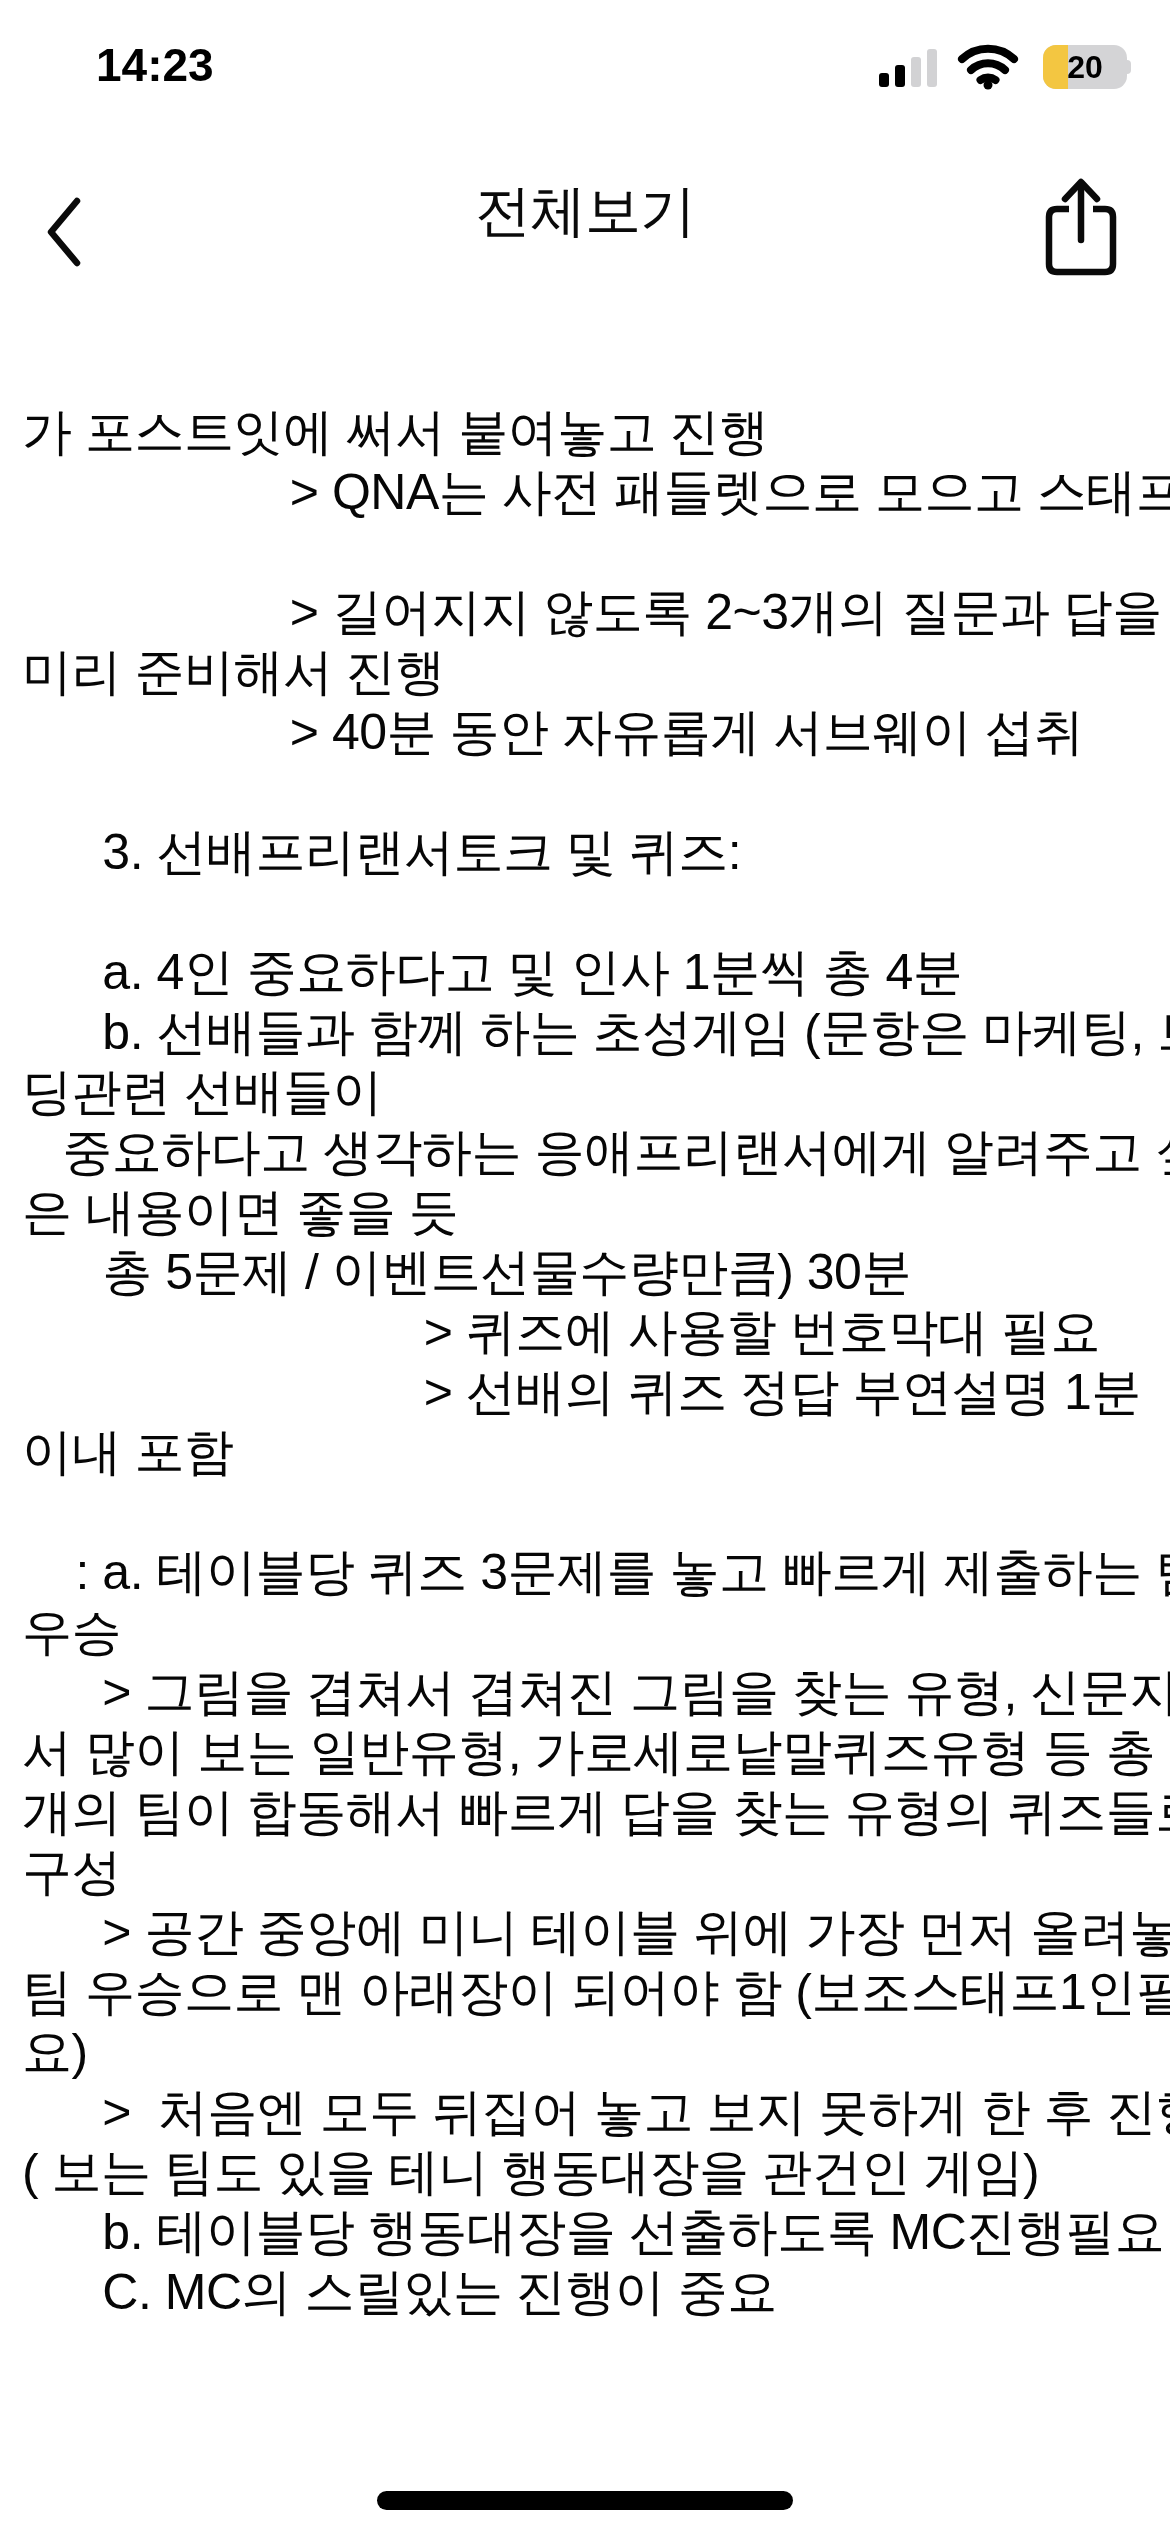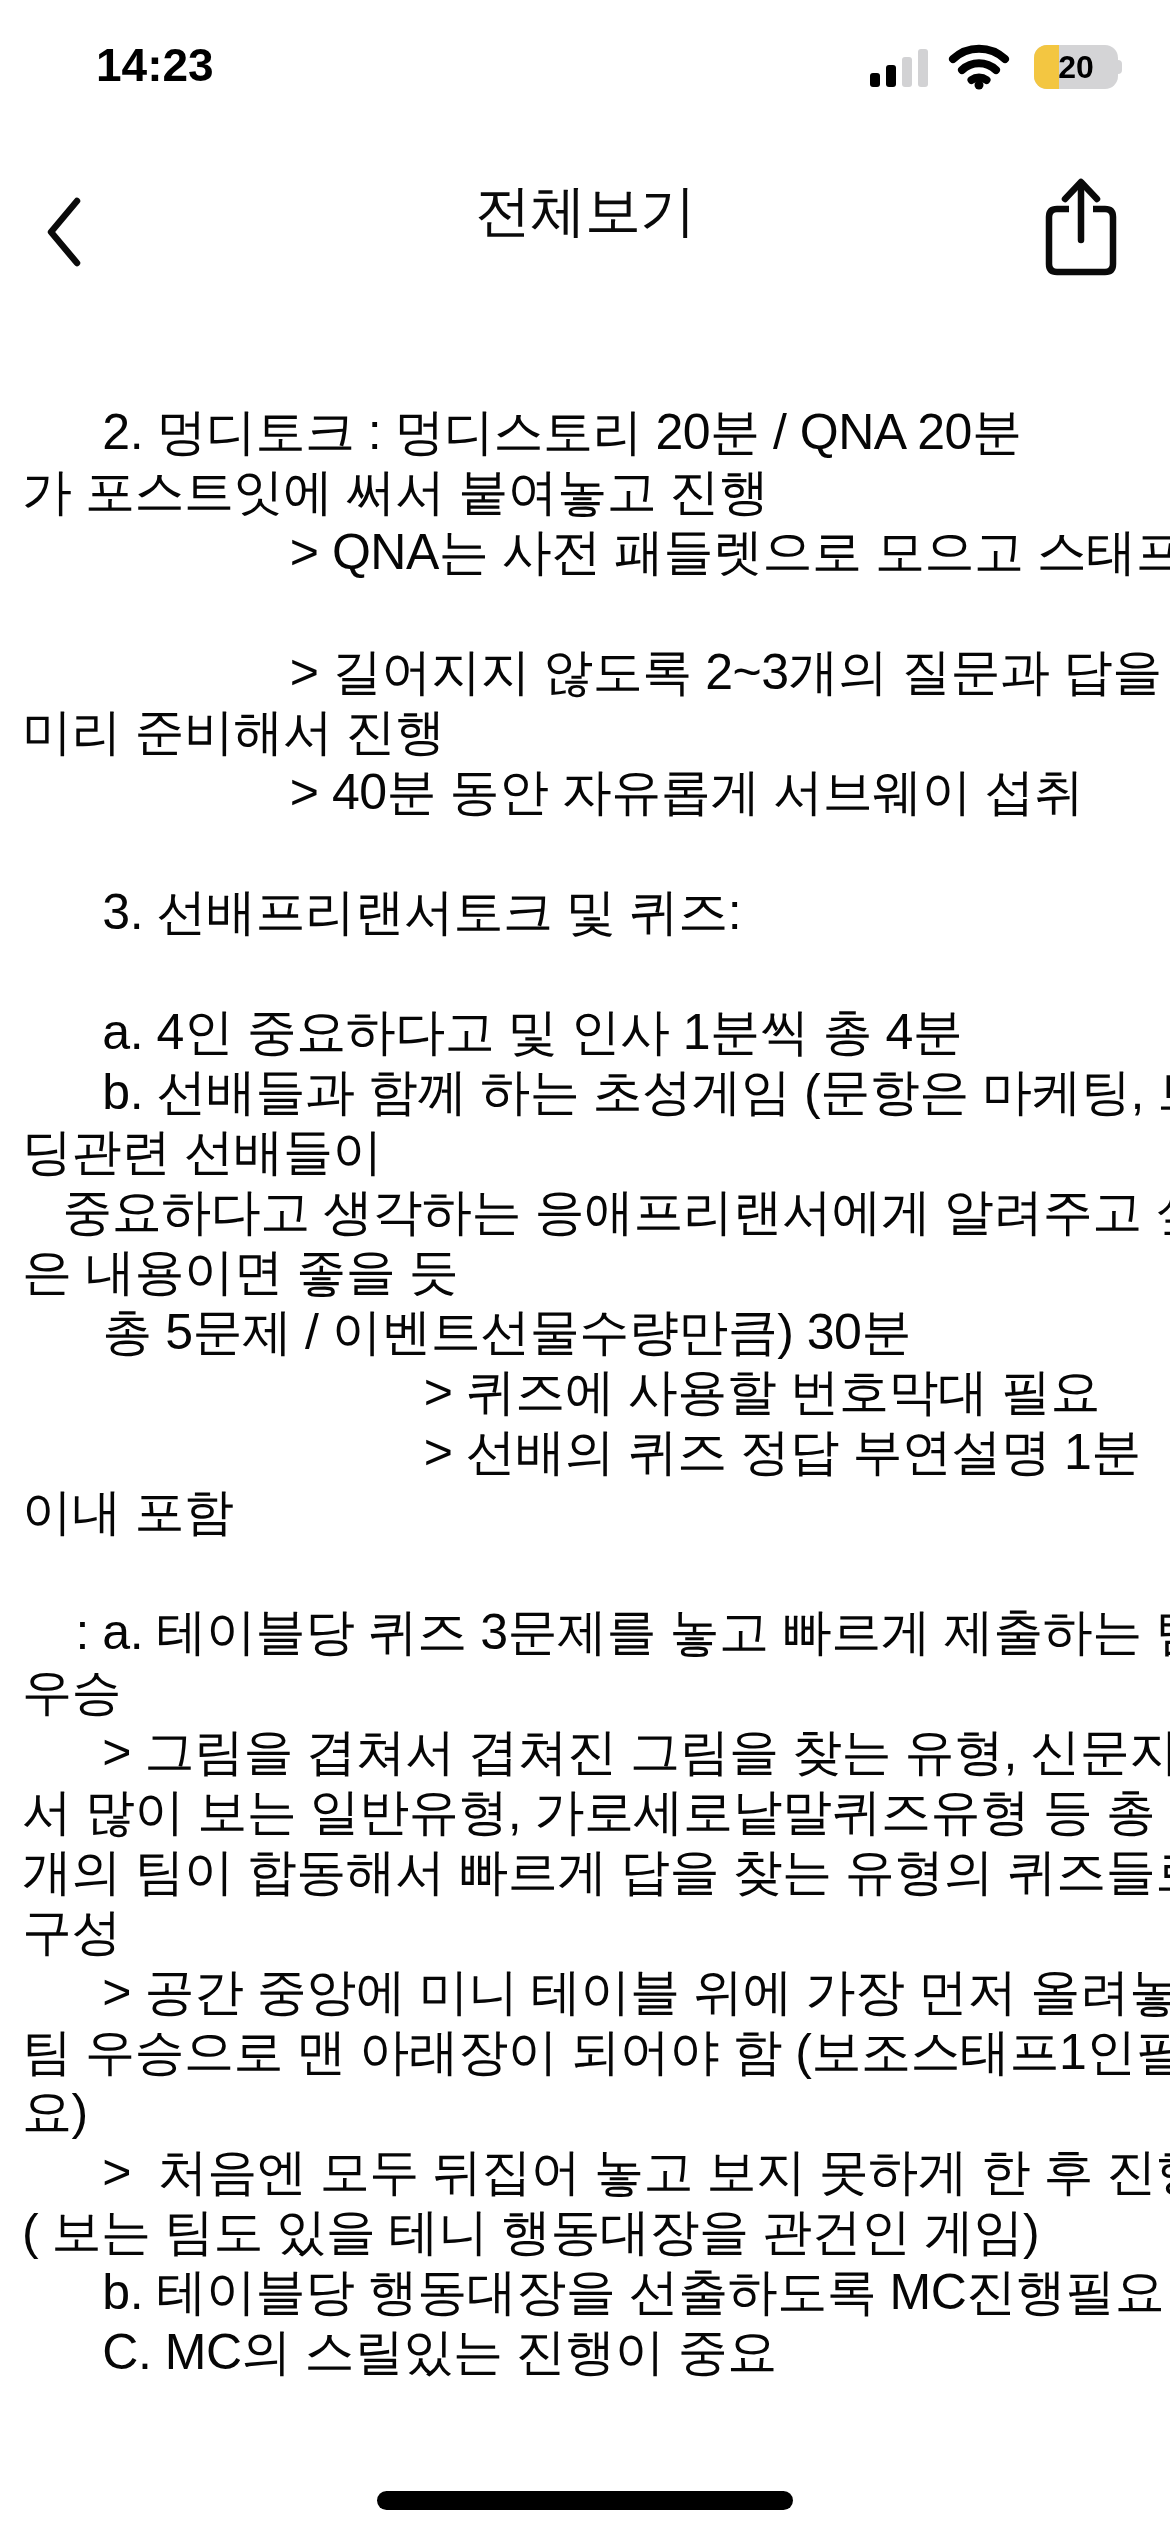--- a/index.html
+++ b/index.html
@@ -8,21 +8,21 @@
     font-family:"Liberation Sans","DejaVu Sans",sans-serif;
     -webkit-font-smoothing:antialiased;
   }
 
   
   .status-bar{position:absolute;top:0;left:0;width:1170px;height:110px;}
   .status-time{
     position:absolute;left:96px;top:38px;
     font-size:46px;font-weight:600;color:#000;letter-spacing:0px;
   }
-  .status-icons{position:absolute;right:48px;top:44px;display:flex;align-items:center;gap:20px;}
+  .status-icons{position:absolute;right:39px;top:44px;display:flex;align-items:center;gap:20px;}
   .sig{display:flex;align-items:flex-end;gap:6px;height:40px;}
   .sig i{display:block;width:10px;border-radius:3px;}
   .sig i:nth-child(1){height:14px;background:#000;}
   .sig i:nth-child(2){height:22px;background:#000;}
   .sig i:nth-child(3){height:30px;background:#d2d2d4;}
   .sig i:nth-child(4){height:38px;background:#d2d2d4;}
   .battery{position:relative;width:88px;height:44px;margin-left:4px;}
   .battery .shell{
     position:absolute;left:0;top:0;width:84px;height:44px;border-radius:13px;
     background:#d4d4d6;overflow:hidden;
@@ -97,21 +97,20 @@
   <div class="share-btn">
     <svg width="80" height="104" viewBox="0 0 80 104">
       <path d="M28 33 H16 Q8 33 8 41 V88 Q8 96 16 96 H64 Q72 96 72 88 V41 Q72 33 64 33 H52" fill="none" stroke="#0a0a0a" stroke-width="6.5" stroke-linejoin="round"></path>
       <line x1="40" y1="8" x2="40" y2="64" stroke="#0a0a0a" stroke-width="6.5" stroke-linecap="round"></line>
       <polyline points="24,23 40,6 56,23" fill="none" stroke="#0a0a0a" stroke-width="6.5" stroke-linecap="round" stroke-linejoin="round"></polyline>
     </svg>
   </div>
 </div>
 
 <div class="doc">
-    <div class="line">      2. 멍디토크 : 멍디스토리 20분 / QNA 20분</div>
     <div class="line">가 포스트잇에 써서 붙여놓고 진행</div>
     <div class="line">                    &gt; QNA는 사전 패들렛으로 모으고 스태프</div>
     <div class="line"></div>
     <div class="line">                    &gt; 길어지지 않도록 2~3개의 질문과 답을</div>
     <div class="line">미리 준비해서 진행</div>
     <div class="line">                    &gt; 40분 동안 자유롭게 서브웨이 섭취</div>
     <div class="line"></div>
     <div class="line">      3. 선배프리랜서토크 및 퀴즈:</div>
     <div class="line"></div>
     <div class="line">      a. 4인 중요하다고 및 인사 1분씩 총 4분</div>

